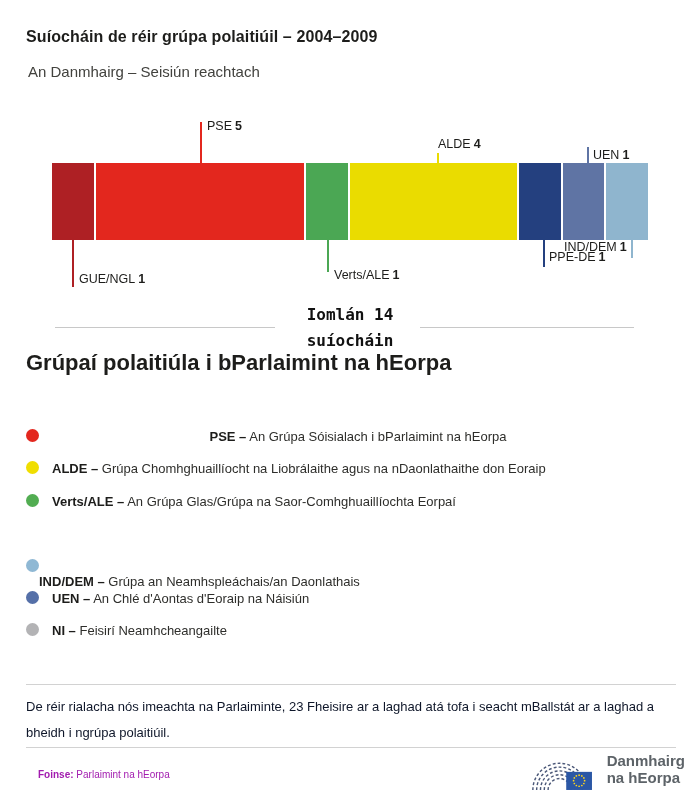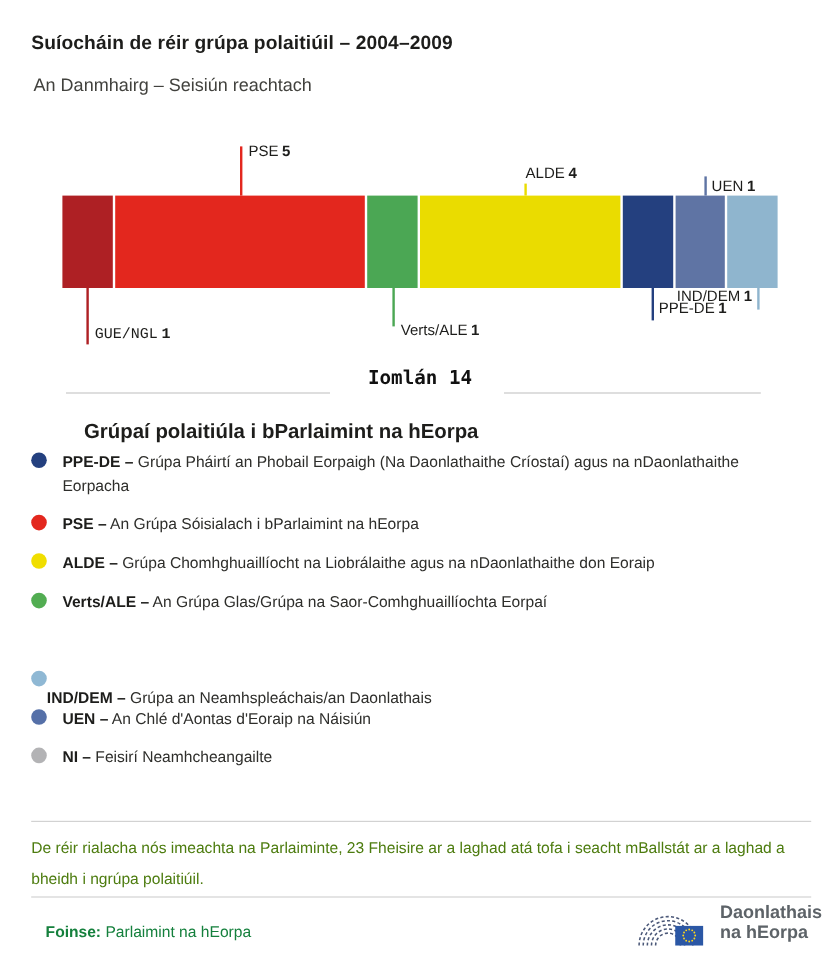--- a/index.html
+++ b/index.html
@@ -19,31 +19,31 @@
 
   
   .total-line{position:absolute;top:327px;height:1px;background:#c8c8c8;}
   .total-line.left{left:55px;width:220px;}
   .total-line.right{left:420px;width:214px;}
   .total-text{position:absolute;top:302px;left:0;width:700px;text-align:center;
               font-family:"DejaVu Sans Mono",monospace;font-weight:bold;font-size:16px;
               line-height:26px;color:#111;}
 
   
-  .legend-heading{position:absolute;left:26px;top:350px;font-size:17px;font-weight:bold;margin-left:44px;}
+  .legend-heading{position:absolute;left:26px;top:350px;font-size:22px;font-weight:bold;}
   .legend-row{position:absolute;left:26px;display:flex;align-items:flex-start;}
   .legend-dot{width:13px;height:13px;border-radius:50%;flex:0 0 13px;margin-top:2px;background:#999;}
   .legend-text{margin-left:13px;font-size:13px;line-height:20px;width:612px;color:#2e2e2b;}
   .legend-text b{color:#1d1d1b;}
 
   
   .rule{position:absolute;left:26px;width:650px;height:1px;background:#d2d2d2;}
   .rule.r1{top:684px;} .rule.r2{top:747px;}
-  .note{position:absolute;left:26px;top:694px;width:645px;font-size:13px;line-height:26px;color:#4d7c0f;}
-  .source{position:absolute;left:26px;top:769px;font-size:13px;color:#15803d;padding-left:12px;}
+  .note{position:absolute;left:26px;top:694px;width:645px;font-size:13px;line-height:26px;color:#0f172a;}
+  .source{position:absolute;left:26px;top:769px;font-size:10px;color:#a21caf;padding-left:12px;}
   .source b{font-weight:bold;}
   .logo{position:absolute;left:530px;top:744px;width:155px;height:50px;display:flex;align-items:center;}
   .logo-text{margin-left:8px;font-size:15px;font-weight:bold;color:#5d6368;line-height:17px;}
 </style>
 </head>
 <body>
 
 <div class="canvas">
 
   <div class="title">Suíocháin de réir grúpa polaitiúil – 2004–2009</div>
@@ -62,44 +62,41 @@
       <div class="seg" style="flex-grow: 1; background-color: rgb(174, 32, 36);"></div>
       <div class="seg" style="flex-grow: 5; background-color: rgb(227, 39, 30);"></div>
       <div class="seg" style="flex-grow: 1; background-color: rgb(75, 167, 84);"></div>
       <div class="seg" style="flex-grow: 4; background-color: rgb(234, 220, 0);"></div>
       <div class="seg" style="flex-grow: 1; background-color: rgb(36, 64, 127);"></div>
       <div class="seg" style="flex-grow: 1; background-color: rgb(95, 116, 164);"></div>
       <div class="seg" style="flex-grow: 1; background-color: rgb(143, 181, 206);"></div>
     </div>
 
   <div class="callout-line" style="left: 72px; top: 240px; height: 47px; background-color: rgb(174, 32, 36);"></div>
-  <div class="callout-text" style="left:79px;top:272px;font-family:Liberation Mono, monospace;"><span>GUE/NGL</span><b>1</b></div>
+  <div class="callout-text" style="left:79px;top:272px;"><span>GUE/NGL</span><b>1</b></div>
 
   <div class="callout-line" style="left: 327px; top: 240px; height: 32px; background-color: rgb(75, 167, 84);"></div>
   <div class="callout-text" style="left:334px;top:243px;margin-top:25px;"><span>Verts/ALE</span><b>1</b></div>
 
   <div class="callout-line" style="left: 543px; top: 240px; height: 27px; background-color: rgb(36, 64, 127);"></div>
   <div class="callout-text" style="left:549px;top:250px;text-align:right;"><span>PPE-DE</span><b>1</b></div>
 
   <div class="callout-text" style="left:564px;top:240px;"><span>IND/DEM</span><b>1</b></div>
   <div class="callout-line" style="left: 631px; top: 240px; height: 18px; background-color: rgb(143, 181, 206);"></div>
 
   <div class="total-line left"></div>
   <div class="total-line right"></div>
   <div class="total-text">
     <div>Iomlán 14</div>
+    <div>suíocháin</div>
   </div>
 
   <div class="legend-heading">Grúpaí polaitiúla i bParlaimint na hEorpa</div>
 
-  <div class="legend-row" style="top:375px;">
-    <span class="legend-dot" style="background-color: rgb(36, 64, 127);"></span>
-    <span class="legend-text"><b>PPE-DE –</b> <span>Grúpa Pháirtí an Phobail Eorpaigh (Na Daonlathaithe Críostaí) agus na nDaonlathaithe Eorpacha</span></span>
-  </div>
-  <div class="legend-row" style="top:427px;">
+  <div class="legend-row" style="top:427px;text-align:center;">
     <span class="legend-dot" style="background-color: rgb(227, 39, 30);"></span>
     <span class="legend-text"><b>PSE –</b> <span>An Grúpa Sóisialach i bParlaimint na hEorpa</span></span>
   </div>
   <div class="legend-row" style="top:459px;">
     <span class="legend-dot" style="background-color: rgb(240, 222, 0);"></span>
     <span class="legend-text"><b>ALDE –</b> <span>Grúpa Chomhghuaillíocht na Liobrálaithe agus na nDaonlathaithe don Eoraip</span></span>
   </div>
   <div class="legend-row" style="top:492px;">
     <span class="legend-dot" style="background-color: rgb(82, 173, 82);"></span>
     <span class="legend-text"><b>Verts/ALE –</b> <span>An Grúpa Glas/Grúpa na Saor-Comhghuaillíochta Eorpaí</span></span>
@@ -144,18 +141,18 @@
           <circle cx="51.5" cy="42.1" r="0.9"></circle>
             <circle cx="48.6" cy="41.3" r="0.9"></circle>
           <circle cx="46.5" cy="39.2" r="0.9"></circle>
             <circle cx="45.7" cy="36.3" r="0.9"></circle>
           <circle cx="46.5" cy="33.4" r="0.9"></circle>
             <circle cx="48.6" cy="31.3" r="0.9"></circle>
         </g>
       </g>
     </svg>
     <div class="logo-text">
-      <div>Daonlathais</div>
+      <div>Danmhairg</div>
       <div>na hEorpa</div>
     </div>
   </div>
 
 </div>
 
 </body></html>

